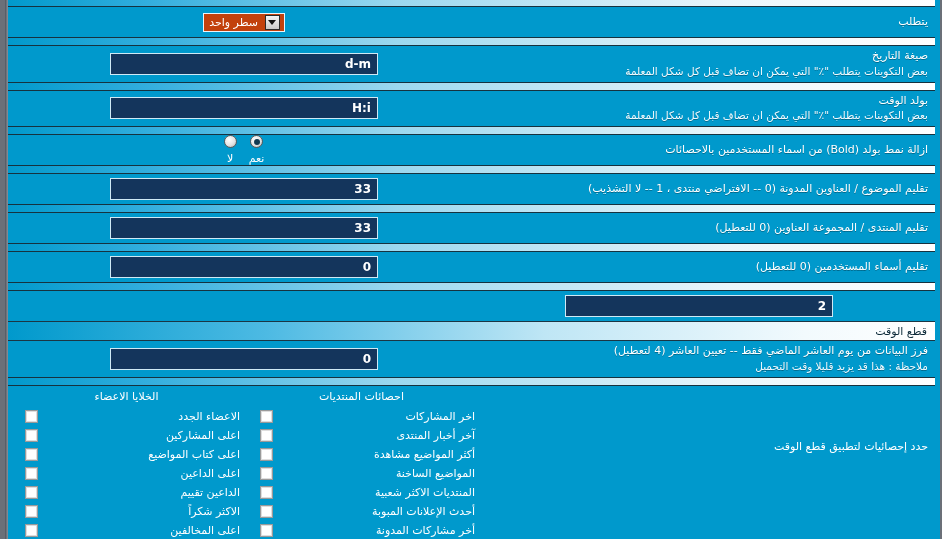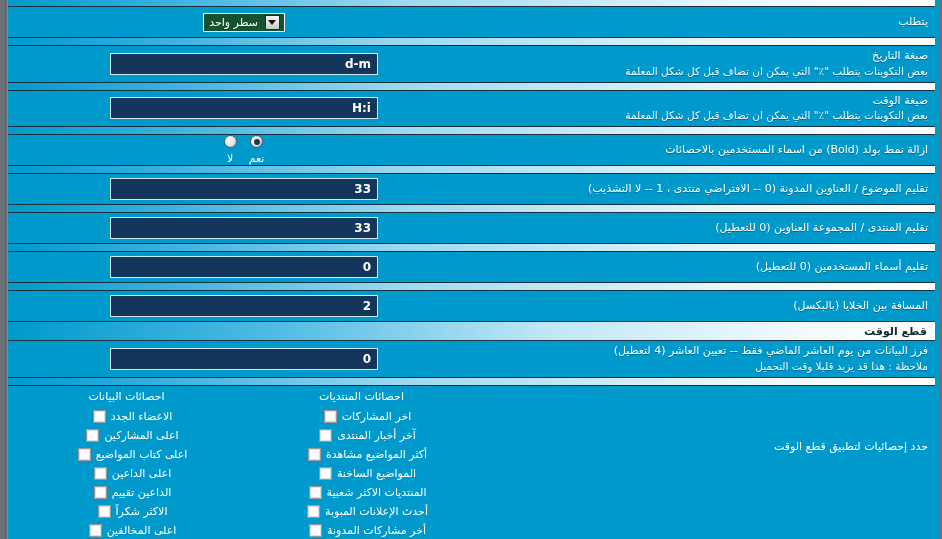--- a/index.html
+++ b/index.html
@@ -109,21 +109,21 @@
     direction: rtl;
     outline: none;
   }
 
   
   .select {
     display: inline-flex;
     flex-direction: row-reverse;
     align-items: center;
     height: 19px;
-    background: #14532d;
+    background: #c2410c;
     border: 1px solid #e8f6fd;
     color: #ffffff;
     font-size: 11px;
     padding: 0 4px 0 0;
     box-sizing: border-box;
   }
   .select .sel-text {
     padding: 0 6px 0 5px;
     white-space: nowrap;
     line-height: 17px;
@@ -189,21 +189,21 @@
     line-height: 20px;
     box-sizing: border-box;
     margin-right: 5px;
     margin-left: 2px;
     background: linear-gradient(to left, #ffffff 0%, #f2fafd 14%, #bfe6f5 42%, #4dbae3 72%, #0099cc 100%);
     border-top: 1px solid #1b3644;
     border-bottom: 1px solid #1b3644;
     text-align: right;
     padding: 0 8px 0 0;
     font-size: 11px;
-    font-weight: bold;
+    font-weight: normal;
     color: #0d2b3a;
     text-shadow: none;
   }
 
   
   .matrix-row {
     display: flex;
     align-items: flex-start;
     background: #0099cc;
     padding: 4px 6px 6px 4px;
@@ -233,21 +233,21 @@
     text-align: center;
     font-size: 11px;
     color: #ffffff;
     padding-bottom: 3px;
     line-height: 14px;
   }
   .cb-item {
     display: flex;
     flex-direction: row;
     align-items: center;
-    justify-content: center;
+    justify-content: space-between;
     gap: 5px;
     height: 19px;
     padding-left: 12px;
   }
   .cb-item .cb-label {
     font-size: 11px;
     color: #ffffff;
     white-space: nowrap;
   }
   .checkbox {
@@ -291,21 +291,21 @@
       </div>
       <div class="control">
         <input class="txt" type="text" value="d-m" style="">
       </div>
     </div>
 
     <div class="sep"></div>
 
     <div class="row">
       <div class="label">
-        <span>صيغة الوقت</span>
+        <span>بولد الوقت</span>
         <span class="desc">بعض التكوينات يتطلب "٪" التي يمكن ان تضاف قبل كل شكل المعلمة</span>
       </div>
       <div class="control">
         <input class="txt" type="text" value="H:i" style="">
       </div>
     </div>
 
     <div class="sep"></div>
 
     <div class="row">
@@ -355,23 +355,20 @@
         <span>تقليم أسماء المستخدمين (0 للتعطيل)</span>
       </div>
       <div class="control">
         <input class="txt" type="text" value="0" style="">
       </div>
     </div>
 
     <div class="sep"></div>
 
     <div class="row">
-      <div class="label">
-        <span>المسافة بين الخلايا (بالبكسل)</span>
-      </div>
       <div class="control">
         <input class="txt" type="text" value="2" style="">
       </div>
     </div>
 
     <div class="section-title">قطع الوقت</div>
 
     <div class="row">
       <div class="label">
         <span>فرز البيانات من يوم العاشر الماضي فقط -- تعيين العاشر (4 لتعطيل)</span>
@@ -414,21 +411,21 @@
             <span class="cb-label">أحدث الإعلانات المبوبة</span>
             <span class="checkbox"></span>
           </div>
           <div class="cb-item">
             <span class="cb-label">أخر مشاركات المدونة</span>
             <span class="checkbox"></span>
           </div>
         </div>
 
         <div class="col">
-          <div class="col-head">احصائات البيانات</div>
+          <div class="col-head">الخلايا الاعضاء</div>
           <div class="cb-item">
             <span class="cb-label">الاعضاء الجدد</span>
             <span class="checkbox"></span>
           </div>
           <div class="cb-item">
             <span class="cb-label">اعلى المشاركين</span>
             <span class="checkbox"></span>
           </div>
           <div class="cb-item">
             <span class="cb-label">اعلى كتاب المواضيع</span>

